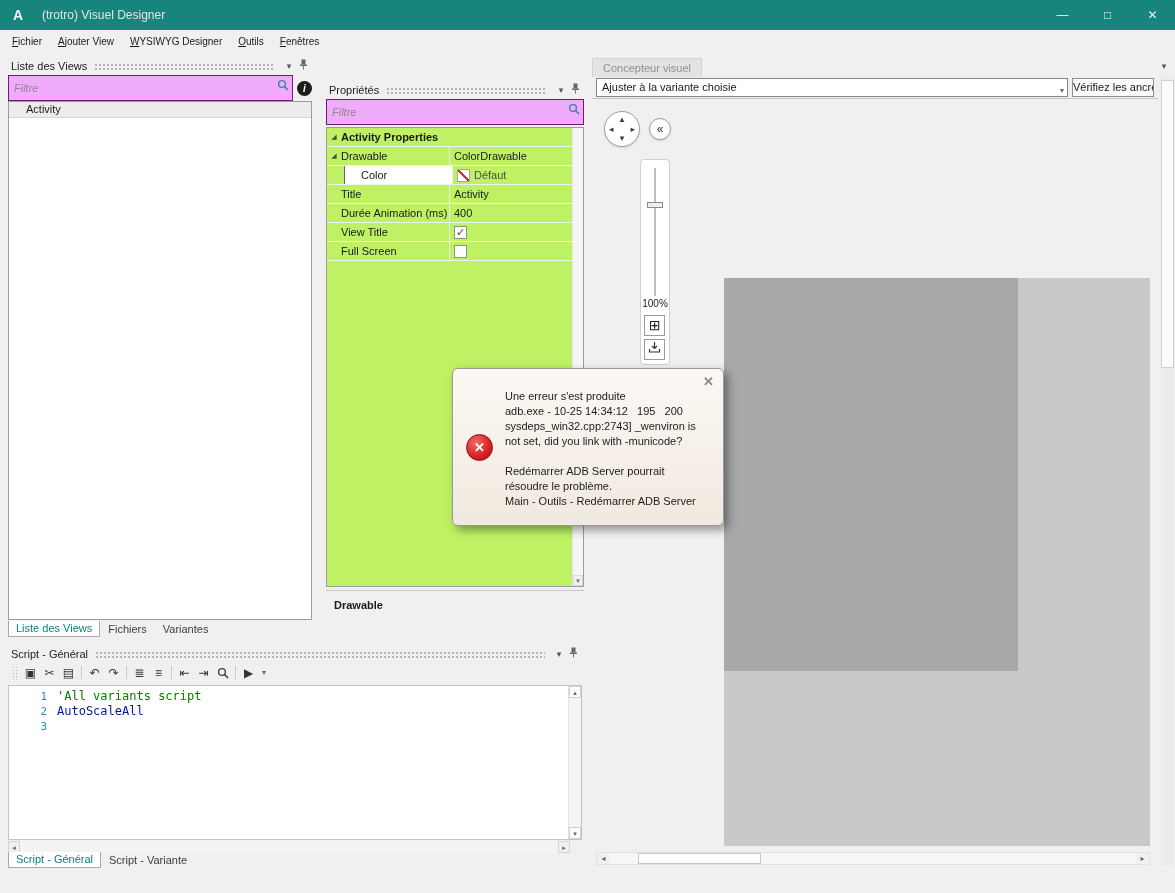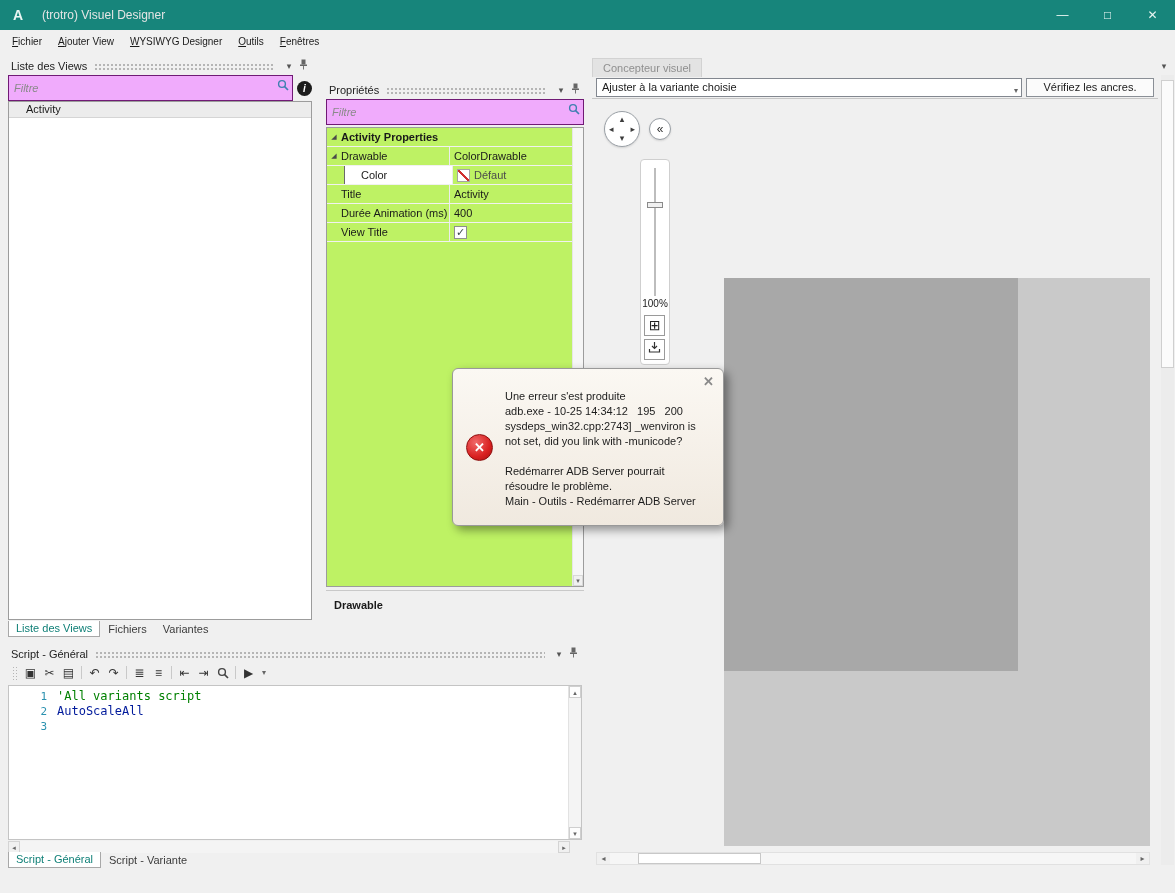--- a/index.html
+++ b/index.html
@@ -54,21 +54,21 @@
   .muted { color:#4c4c4c; }
   .pg-scroll { position:absolute; top:0; right:0; bottom:0; width:11px; background:#f6f6f6; border-left:1px solid #e6e6e6; }
   .pg-down { position:absolute; bottom:0; left:0; width:10px; height:11px; background:#f0f0f0; border:1px solid #d8d8d8; color:#666; font-size:7px; text-align:center; line-height:9px; }
   .prop-desc { position:absolute; left:2px; top:509px; right:2px; bottom:2px; background:#f0f0f0; border-top:1px solid #c9c9c9; padding:8px; }
   .prop-desc b { font-size:11px; }
 
   
   .doc-tabstrip { position:absolute; left:0; top:1px; right:0; height:19px; display:flex; background:#f0f0f0; }
   .doc-tab { padding:3px 10px 0 10px; background:#e3e3e3; color:#8f8f8f; font-size:11px; border:1px solid #d2d2d2; border-bottom:none; }
   .designer-toolbar { position:absolute; left:4px; top:21px; right:4px; height:19px; display:flex; gap:4px; }
-  .combo { width:426px; position:relative; background:#fff; border:1px solid #82878f; line-height:16px; padding:0 8px 0 5px; font-size:11px; white-space:nowrap; overflow:hidden; }
+  .combo { width:472px; position:relative; background:#fff; border:1px solid #82878f; line-height:16px; padding:0 8px 0 5px; font-size:11px; white-space:nowrap; overflow:hidden; }
   .combo .dd { top:4px; }
   .anchors-btn { flex:1; background:#fbfbfb; border:1px solid #8a8f96; text-align:center; line-height:16px; font-size:11px; white-space:nowrap; overflow:hidden; }
   .canvas { position:absolute; left:0; top:41px; right:0; height:754px; background:#f0f0f0; border-top:1px solid #c6c6c6; overflow:hidden; }
   .dpad { position:absolute; left:12px; top:12px; width:36px; height:36px; border-radius:50%; border:1px solid #9aa0a6; background:#fff; box-shadow:0 1px 2px rgba(0,0,0,.12); }
   .dpad span { position:absolute; color:#3d3d3d; font-size:9px; line-height:9px; }
   .d-up { top:3px; left:0; right:0; text-align:center; }
   .d-down { bottom:3px; left:0; right:0; text-align:center; }
   .d-left { left:4px; top:13px; }
   .d-right { right:4px; top:13px; }
   .collapse-btn { position:absolute; left:57px; top:19px; width:22px; height:22px; border-radius:50%; border:1px solid #9aa0a6; background:#fff; text-align:center; line-height:20px; font-size:12px; color:#333; box-shadow:0 1px 2px rgba(0,0,0,.12); }
@@ -227,20 +227,27 @@
           <span class="dd">▾</span>
         </div>
       </div>
       <div class="prow">
         <span class="pexp"></span>
         <span class="pname">View Title</span>
         <div class="pval">
           <span class="cbx">
               <span class="ck">✓</span>
             </span>
+        </div>
+      </div>
+      <div class="prow">
+        <span class="pexp"></span>
+        <span class="pname">Full Screen</span>
+        <div class="pval">
+          <span class="cbx"></span>
         </div>
       </div>
       <div class="pg-scroll">
         <span class="pg-down">▾</span>
       </div>
     </div>
     <div class="prop-desc">
       <b>Drawable</b>
     </div>
   </div>

